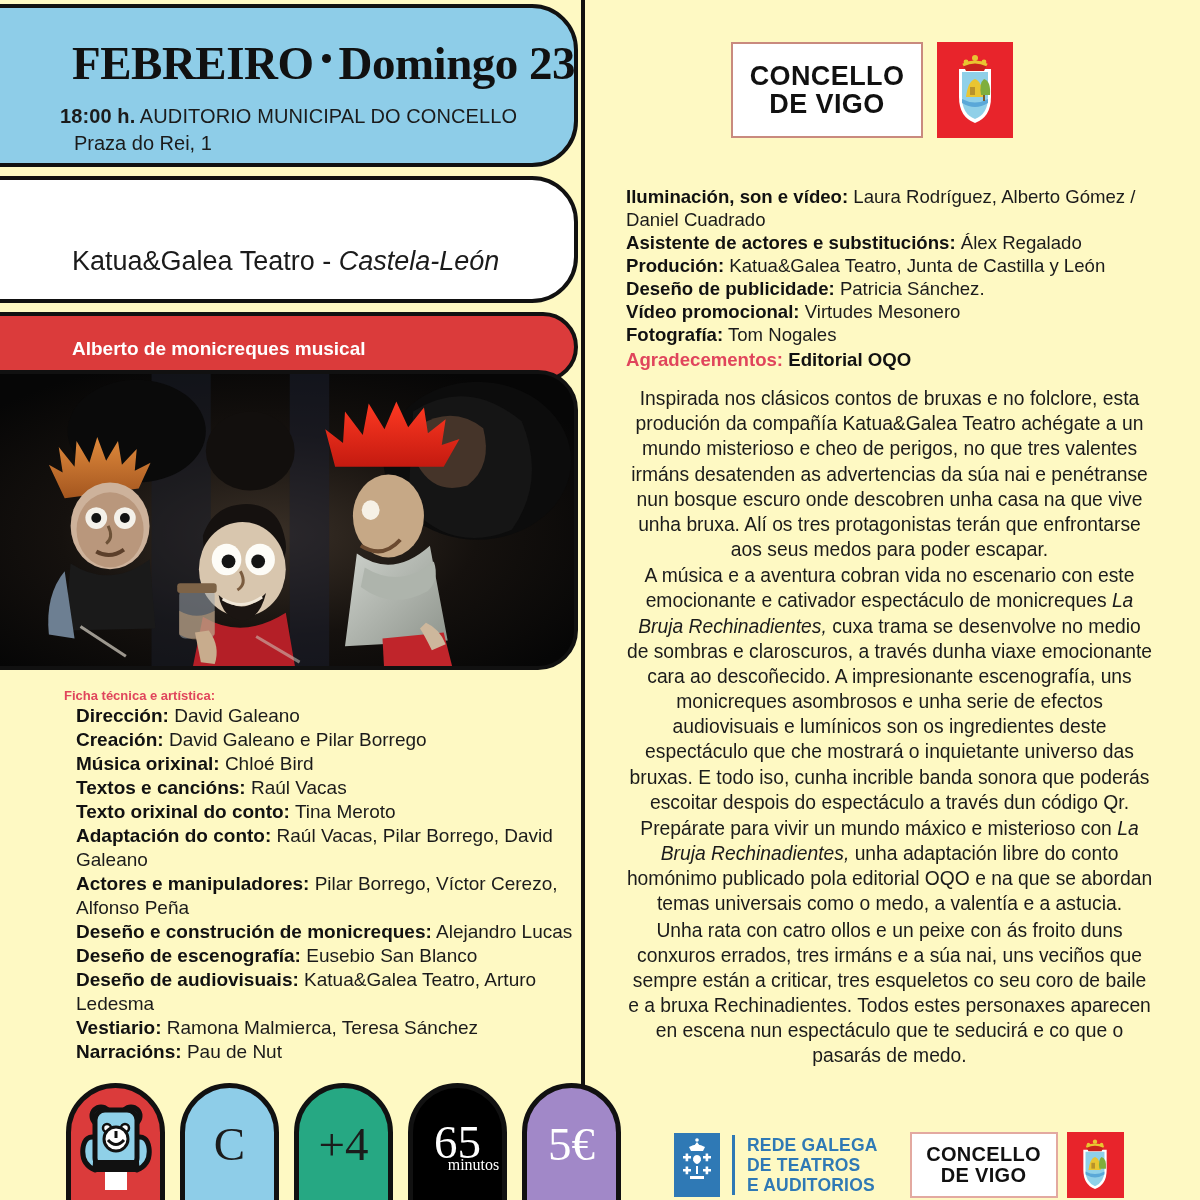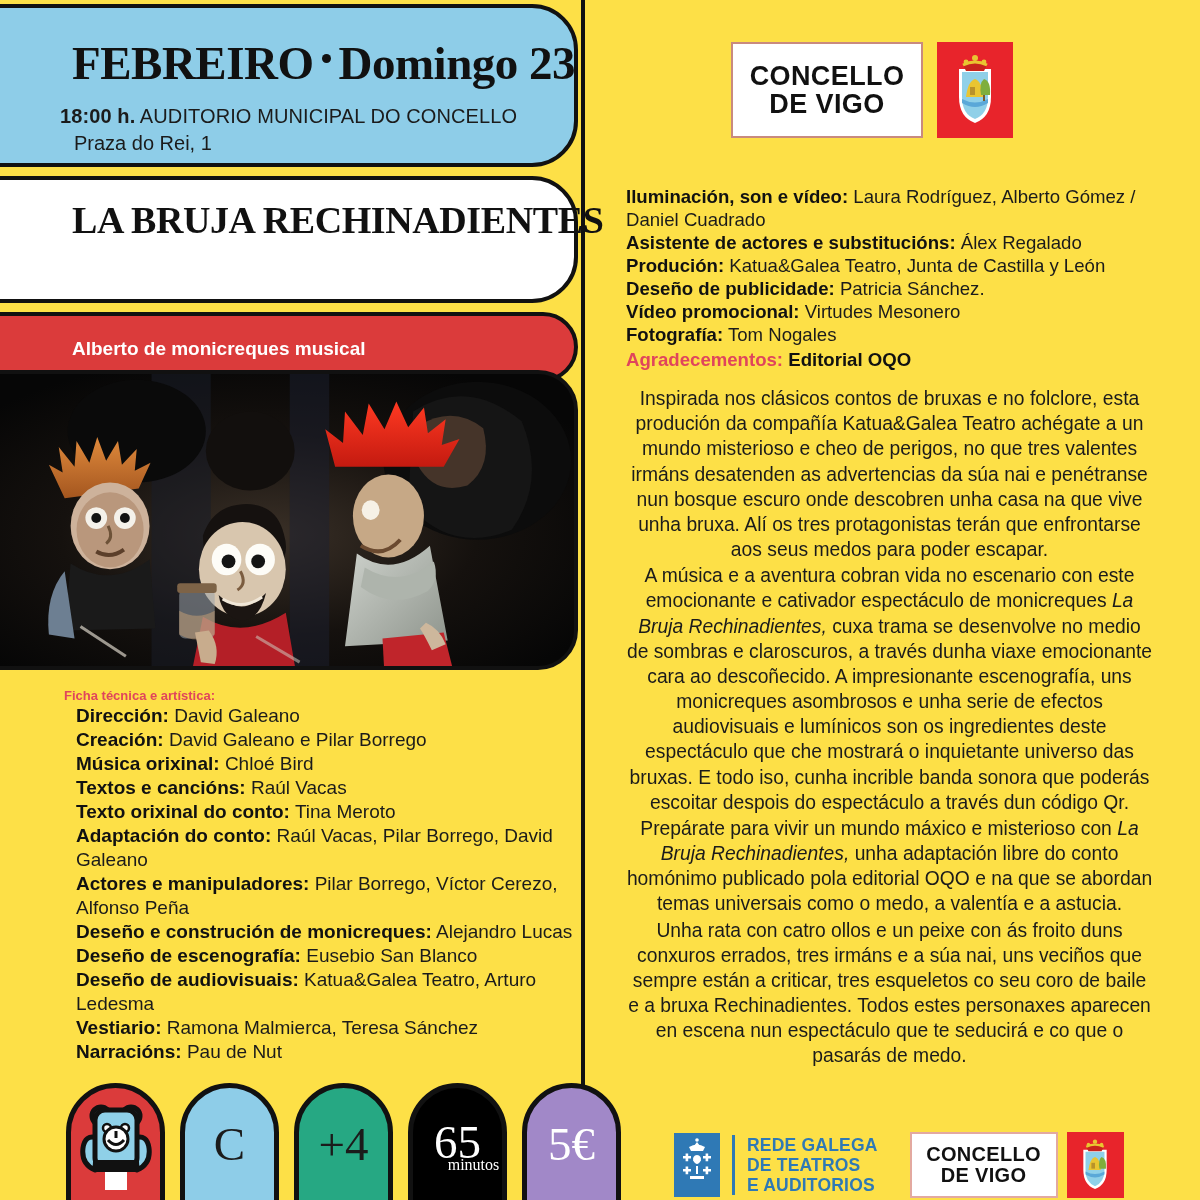--- a/index.html
+++ b/index.html
@@ -2,21 +2,21 @@
 <html><head>
 <meta charset="utf-8">
 <style>
   * { box-sizing: border-box; margin: 0; padding: 0; }
   html, body {
     width: 1200px; height: 1200px;
     background: #ffffff;
     font-family: "Liberation Sans", sans-serif;
     overflow: hidden;
   }
-  #page { position: relative; width: 1200px; height: 1200px; background: #fde047; }
+  #page { position: relative; width: 1200px; height: 1200px; background: #fef9c3; }
 
   
   .col-divider {
     position: absolute; left: 581px; top: 0; width: 4px; height: 1200px;
     background: #111111;
   }
 
   
   .left-col { position: absolute; left: 0; top: 0; width: 581px; height: 1200px; }
 
@@ -166,21 +166,21 @@
         <span>FEBREIRO</span><span class="date-dot"></span><span>Domingo 23</span>
       </div>
       <div class="venue-line">
         <b>18:00 h.</b>
         <span>AUDITORIO MUNICIPAL DO CONCELLO</span>
       </div>
       <div class="venue-addr">Praza do Rei, 1</div>
     </div>
 
     <div class="title-block">
-      <div class="show-title">LA BRUJA RECHINADIENTES</div>
+      <div class="company"><span>Katua&amp;Galea Teatro - </span><i>Castela-León</i></div>
     </div>
 
     <div class="genre-block">
       <div class="genre-text">Alberto de monicreques musical</div>
     </div>
 
     <div class="photo-block">
       <svg class="photo-svg" viewBox="0 0 618 300" preserveAspectRatio="xMidYMid slice">
         <defs>
           <radialGradient id="spot" cx="50%" cy="55%" r="62%">

